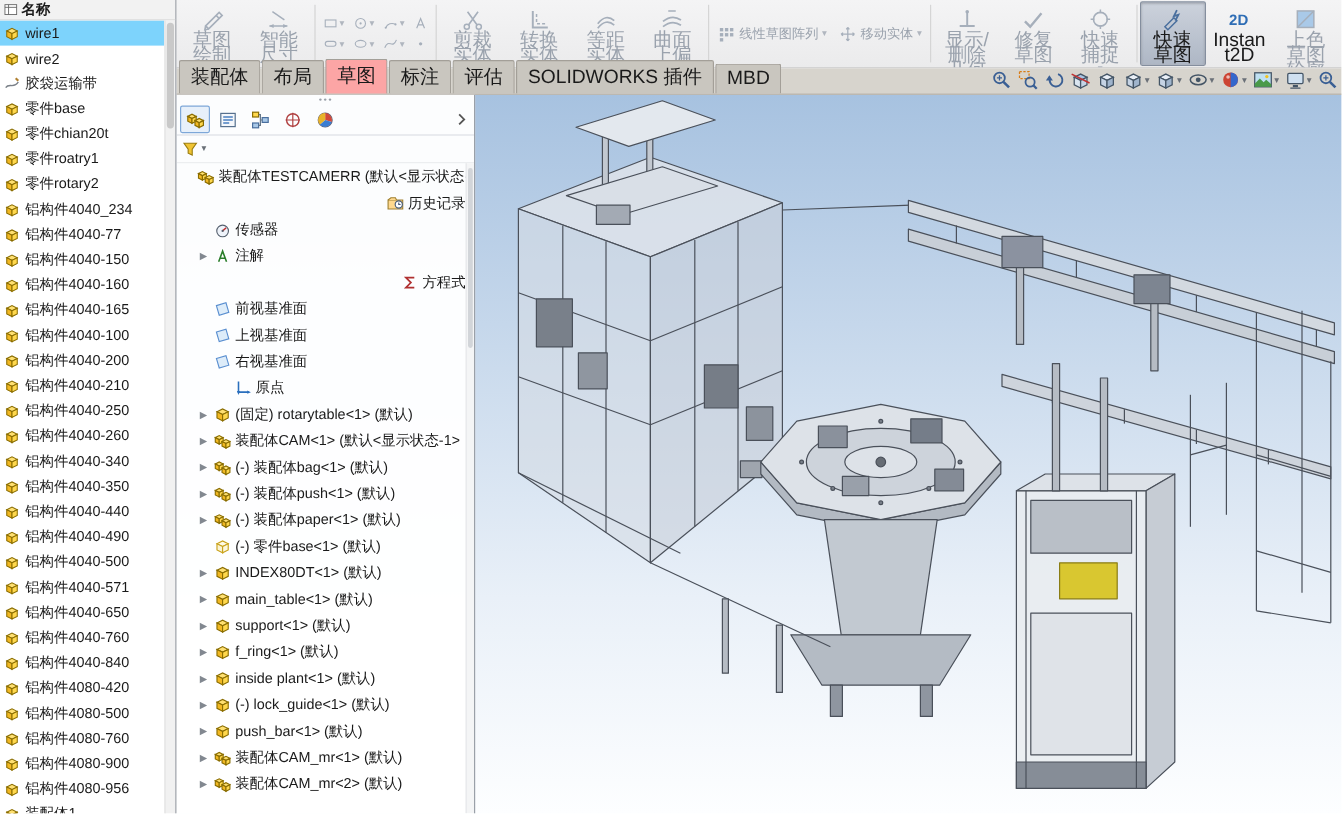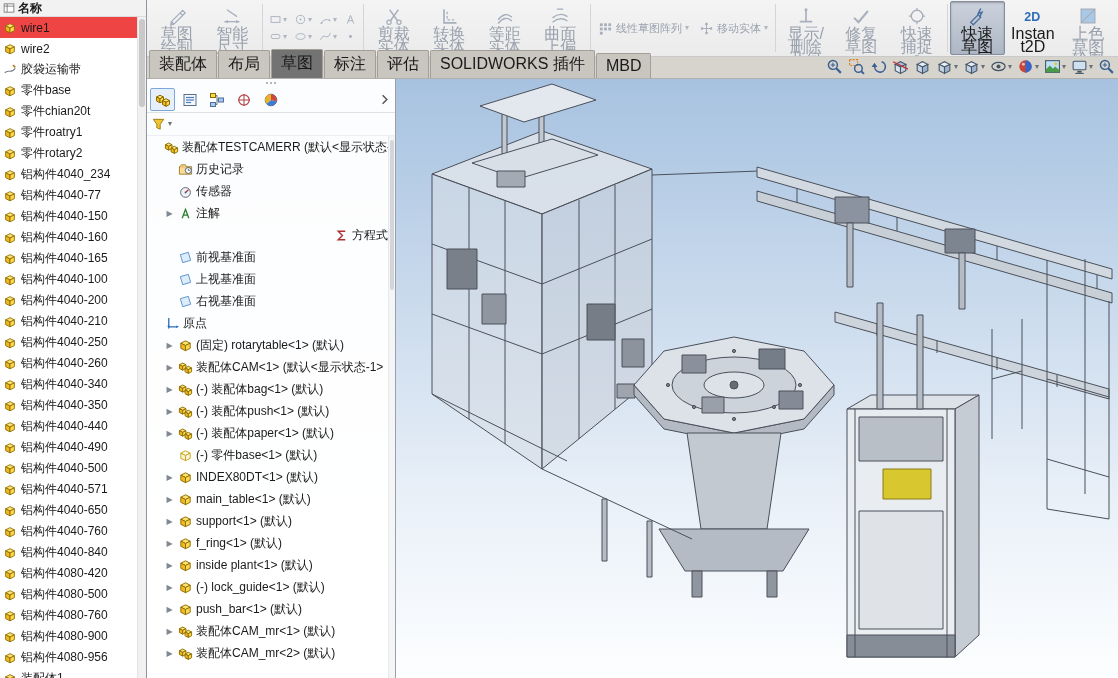--- a/index.html
+++ b/index.html
@@ -12,21 +12,21 @@
 .disabled .ic{color:#a6afbb}
 .ic{color:#4a6f9e}
 .disabled .dd{color:#b0b6bf}
 
 
 .left-panel{position:absolute;left:0;top:0;width:147px;height:678px;background:#fff;border-right:1px solid #8f959c;z-index:6}
 .left-header{height:17px;background:#f2f2f2;border-bottom:1px solid #dcdcdc;display:flex;align-items:center;gap:3px;padding:0 3px;font-weight:bold}
 .left-header .ic{width:12px;height:12px}
 .plist{position:absolute;left:0;top:17px;right:9px;bottom:0;overflow:hidden}
 .pitem{height:21px;display:flex;align-items:center;gap:4px;padding-left:3px;white-space:nowrap;cursor:default}
-.pitem.selected{background:#ef4444}
+.pitem.selected{background:#7dd3fc}
 .pitem .ic{width:14px;height:14px}
 .left-scroll{position:absolute;right:0;top:17px;bottom:0;width:9px;background:#f1f1f1;border-left:1px solid #e2e2e2}
 .left-thumb{position:absolute;left:1px;top:2px;width:6px;height:88px;background:#c9c9c9;border-radius:3px}
 
 
 .ribbon{position:absolute;left:147px;top:0;right:0;height:57px;background:linear-gradient(#f4f4f5,#ebebec);border-bottom:1px solid #c9c9c9;display:flex;align-items:stretch;padding:1px 2px;overflow:hidden}
 .rsep{width:1px;background:#d5d5d5;margin:3px 2px;flex:none}
 .rbtn{display:flex;flex-direction:column;align-items:center;padding:4px 3px 1px;min-width:46px;max-width:62px;border:1px solid transparent;border-radius:2px;cursor:default}
 .rbtn .ic.big{width:20px;height:20px}
 .rbtn .lbl{font-size:16px;line-height:12.5px;text-align:center;margin-top:2px;word-break:break-all;max-width:56px}
@@ -34,21 +34,21 @@
 .rgrid{display:grid;grid-template-columns:repeat(4,1fr);gap:2px 3px;align-content:center;padding:0 2px}
 .gbtn{display:flex;align-items:center;gap:1px;padding:1px 2px;border-radius:2px}
 .gbtn .ic{width:13px;height:13px}
 .rstack{display:flex;flex-direction:row;justify-content:center;gap:4px;padding:0 2px}
 .sbtn{display:flex;align-items:center;gap:3px;font-size:11px;padding:2px 3px;border-radius:2px;white-space:nowrap}
 
 
 .tabbar{position:absolute;left:147px;top:57px;right:0;height:22px;background:#d7d4cd;border-bottom:1px solid #b3b0a9;display:flex;align-items:flex-end;z-index:3}
 .tabs{display:flex;align-items:flex-end;height:100%;padding-left:2px}
 .tab{padding:3px 9px;font-size:16px;background:#c9c6bf;border:1px solid #a39f98;border-bottom:none;border-radius:2px 2px 0 0;margin-right:1px;white-space:nowrap;cursor:default}
-.tab.active{background:#737373;padding-bottom:4px}
+.tab.active{background:#fca5a5;padding-bottom:4px}
 .vtools{margin-left:auto;display:flex;align-items:center;gap:3px;padding:0 2px 2px 0}
 .vbtn{display:flex;align-items:center;gap:1px;padding:1px;border-radius:2px}
 .vbtn .ic{width:17px;height:17px}
 
 
 .viewport{position:absolute;left:147px;top:79px;right:0;bottom:0;background:linear-gradient(180deg,#a7c2e0 0%,#c8d9ec 35%,#e9f0f8 70%,#fdfeff 100%)}
 .model{position:absolute;left:0;top:0;width:100%;height:100%}
 
 
 .tree{position:absolute;left:147px;top:79px;width:249px;bottom:0;background:rgba(255,255,255,.96);border-right:1px solid #9aa0a8;z-index:5;overflow:hidden}
@@ -949,21 +949,21 @@
               <path d="M1.5 5 L5 3.2 L8.5 5 L5 6.8 Z" fill="#ffe071" stroke="#8a6d00"></path>
               <path d="M1.5 5 L1.5 9 L5 10.8 L5 6.8 Z" fill="#f2b822" stroke="#8a6d00"></path>
               <path d="M8.5 5 L8.5 9 L5 10.8 L5 6.8 Z" fill="#ffd84d" stroke="#8a6d00"></path>
               <path d="M7.5 8.5 L11 6.7 L14.5 8.5 L11 10.3 Z" fill="#ffe071" stroke="#8a6d00"></path>
               <path d="M7.5 8.5 L7.5 12.5 L11 14.3 L11 10.3 Z" fill="#f2b822" stroke="#8a6d00"></path>
               <path d="M14.5 8.5 L14.5 12.5 L11 14.3 L11 10.3 Z" fill="#ffd84d" stroke="#8a6d00"></path>
             </svg>
           </span>
           <span class="tlbl">装配体TESTCAMERR (默认&lt;显示状态-1</span>
         </div>
-        <div class="titem" style="padding-left: 17px;">
+        <div class="titem" style="padding-left: 17px; justify-content: flex-end;">
           <span class="arrow"></span>
           <span class="ic">
             <svg viewBox="0 0 16 16" width="100%" height="100%">
               <path d="M1.5 5 L1.5 13 L14.5 13 L14.5 5 Z" fill="#ffd98f" stroke="#a08030"></path>
               <path d="M1.5 5 L4 3 L8 3 L9 5" fill="#ffd98f" stroke="#a08030"></path>
               <circle cx="11" cy="9" r="3.2" fill="#fff" stroke="#445a77"></circle>
               <path d="M11 7.2 L11 9 L12.6 9" fill="none" stroke="#445a77"></path>
             </svg>
           </span>
           <span class="tlbl">历史记录</span>
@@ -1017,21 +1017,21 @@
         </div>
         <div class="titem" style="padding-left: 17px;">
           <span class="arrow"></span>
           <span class="ic">
             <svg viewBox="0 0 16 16" width="100%" height="100%">
               <polygon points="2.5,5 11,2.5 13.5,11 5,13.5" fill="rgba(150,195,235,0.30)" stroke="#5a8fd0"></polygon>
             </svg>
           </span>
           <span class="tlbl">右视基准面</span>
         </div>
-        <div class="titem" style="padding-left: 4px;">
+        <div class="titem" style="padding-left: 34px;">
           <span class="arrow"></span>
           <span class="ic">
             <svg viewBox="0 0 16 16" width="100%" height="100%">
               <path d="M4 2 L4 11.5 L13 11.5" fill="none" stroke="#2a6fbd" stroke-width="1.4"></path>
               <polygon points="2.6,10.5 5.4,10.5 4,14" fill="#2a6fbd"></polygon>
               <polygon points="11.8,10.1 11.8,12.9 15,11.5" fill="#2a6fbd"></polygon>
             </svg>
           </span>
           <span class="tlbl">原点</span>
         </div>

